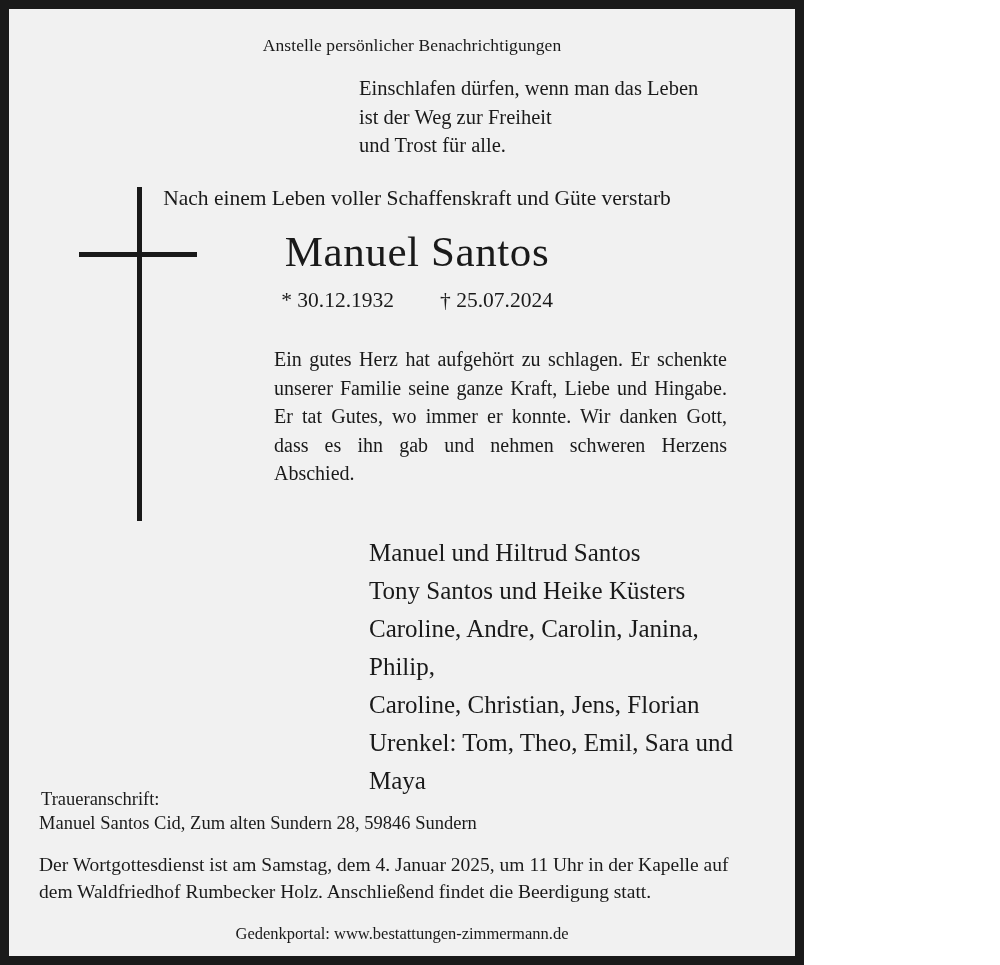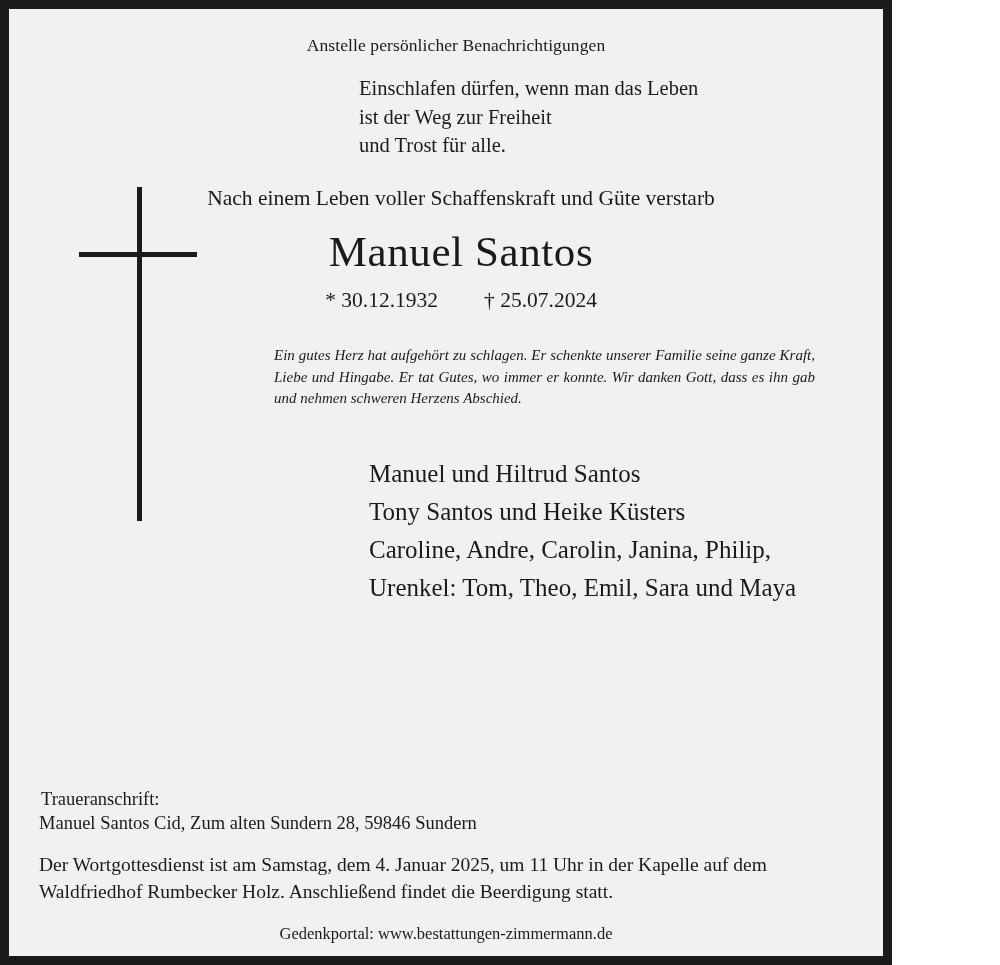--- a/index.html
+++ b/index.html
@@ -8,21 +8,21 @@
     background: #ffffff;
   }
   body {
     width: 1000px;
     height: 965px;
     font-family: "Liberation Serif", serif;
     color: #1a1a1a;
   }
   .obituary {
     position: relative;
-    width: 892px;
+    width: 804px;
     height: 965px;
     box-sizing: border-box;
     background: #f1f1f1;
     border: 9px solid #1a1a1a;
     overflow: hidden;
   }
   .inner {
     position: absolute;
     left: 0; top: 0; right: 0; bottom: 0;
     background: #f1f1f1;
@@ -90,24 +90,23 @@
     font-size: 21.5px;
     margin: 12px 0 0 0;
     padding-left: 30px;
   }
   .dates .gap { display: inline-block; width: 46px; }
 
   .body-text {
     margin: 32px 0 0 0;
     padding-left: 235px;
     padding-right: 38px;
-    font-size: 15px;
+    font-size: 20px;
     line-height: 1.43;
     text-align: justify;
-    font-style: italic;
   }
 
   .family {
     margin: 46px 0 8px 0;
     padding-left: 330px;
     font-size: 25px;
     line-height: 1.52;
   }
 
   .footer {
@@ -161,20 +160,21 @@
     <p class="dates">
       <span>* 30.12.1932</span><span class="gap"></span><span>† 25.07.2024</span>
     </p>
 
     <p class="body-text">Ein gutes Herz hat aufgehört zu schlagen. Er schenkte unserer Familie seine ganze Kraft, Liebe und Hingabe. Er tat Gutes, wo immer er konnte. Wir danken Gott, dass es ihn gab und nehmen schweren Herzens Abschied.</p>
 
     <div class="family">
       <div>Manuel und Hiltrud Santos</div>
       <div>Tony Santos und Heike Küsters</div>
       <div>Caroline, Andre, Carolin, Janina, Philip,</div>
+      <div>Caroline, Christian, Jens, Florian</div>
       <div>Urenkel: Tom, Theo, Emil, Sara und Maya</div>
     </div>
 
     <div class="footer">
       <p class="addr-label">Traueranschrift:</p>
       <p class="addr-value">Manuel Santos Cid, Zum alten Sundern 28, 59846 Sundern</p>
       <p class="service">Der Wortgottesdienst ist am Samstag, dem 4. Januar 2025, um 11 Uhr in der Kapelle auf dem Waldfriedhof Rumbecker Holz. Anschließend findet die Beerdigung statt.</p>
       <p class="portal">Gedenkportal: www.bestattungen-zimmermann.de</p>
     </div>
 

